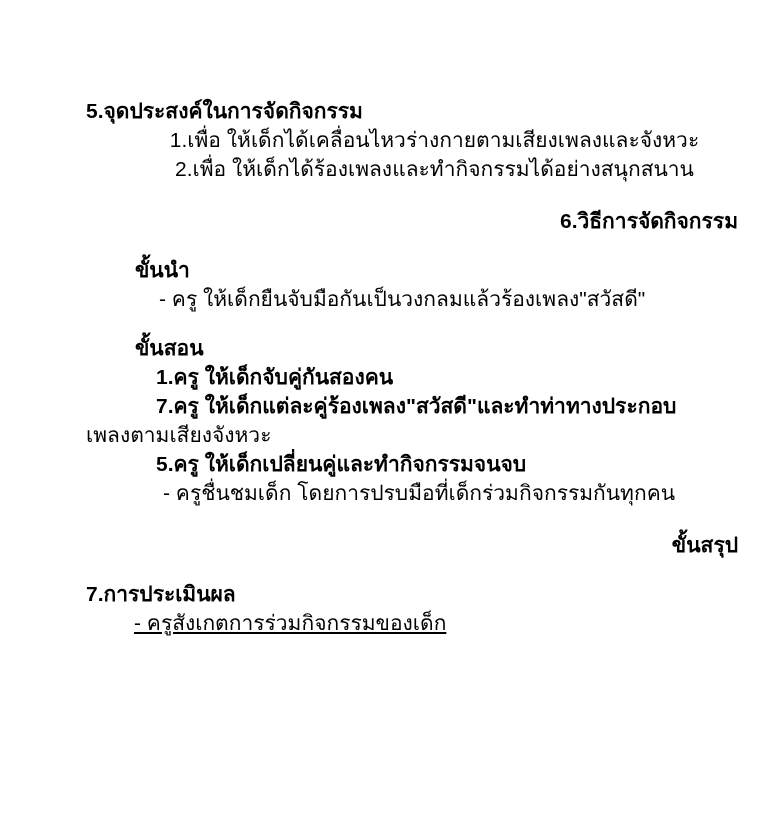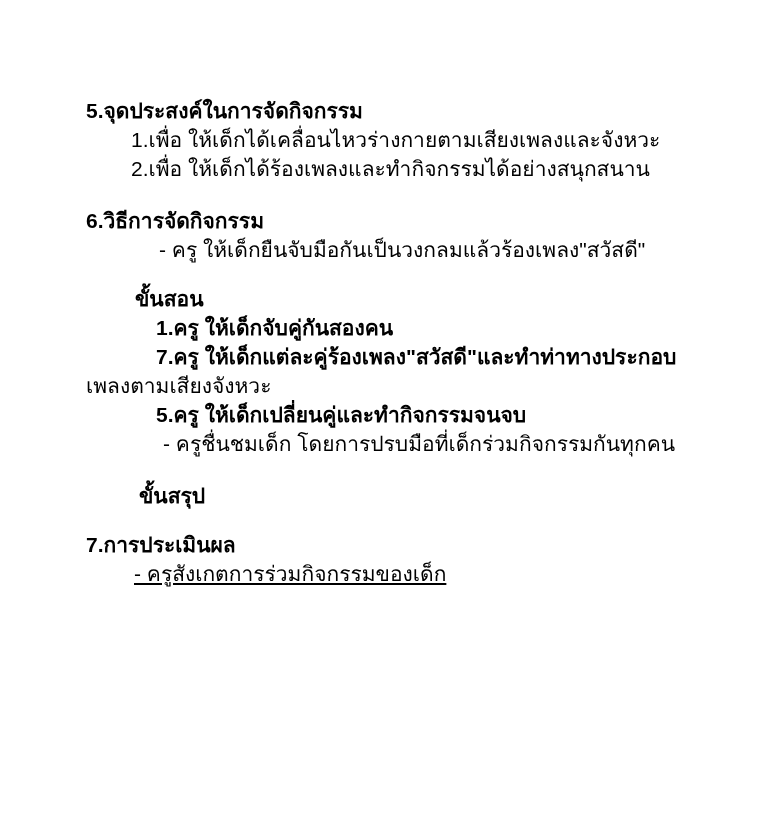--- a/index.html
+++ b/index.html
@@ -20,42 +20,43 @@
     height: 838px;
     padding: 96px 30px 0 86px;
     font-size: 21px;
     line-height: 29px;
   }
   .ln {
     white-space: pre-wrap;
   }
   .bold { font-weight: bold; }
   
-  .i45 { padding-left: 45px; }
+  .i45 { padding-left: 45px; text-align: center; }
   .i48 { padding-left: 48px; text-decoration: underline; }
   .i49 { padding-left: 49px; }
   .i53 { padding-left: 53px; }
   .i70 { padding-left: 70px; font-weight: bold; }
   .i73 { padding-left: 73px; }
   .i77 { padding-left: 77px; }
   
   .g20 { margin-top: 20px; }
-  .g23 { margin-top: 23px; }
+  .g23 { margin-top: 23px; text-align: right; }
 </style>
 </head>
 <body>
 
 <div class="page">
 
   <div class="ln bold">5.จุดประสงค์ในการจัดกิจกรรม</div>
   <div class="ln i45">1.เพื่อ ให้เด็กได้เคลื่อนไหวร่างกายตามเสียงเพลงและจังหวะ</div>
   <div class="ln i45">2.เพื่อ ให้เด็กได้ร้องเพลงและทำกิจกรรมได้อย่างสนุกสนาน</div>
 
   <div class="ln bold g23">6.วิธีการจัดกิจกรรม</div>
 
+  <div class="ln bold i49 g20">ขั้นนำ</div>
   <div class="ln i73">- ครู ให้เด็กยืนจับมือกันเป็นวงกลมแล้วร้องเพลง"สวัสดี"</div>
 
   <div class="ln bold i49 g20">ขั้นสอน</div>
   <div class="ln i70">1.ครู ให้เด็กจับคู่กันสองคน</div>
   <div class="ln i70">7.ครู ให้เด็กแต่ละคู่ร้องเพลง"สวัสดี"และทำท่าทางประกอบ</div>
   <div class="ln">เพลงตามเสียงจังหวะ</div>
   <div class="ln i70">5.ครู ให้เด็กเปลี่ยนคู่และทำกิจกรรมจนจบ</div>
 
   <div class="ln i77">- ครูชื่นชมเด็ก โดยการปรบมือที่เด็กร่วมกิจกรรมกันทุกคน</div>
   <div class="ln bold i53 g23">ขั้นสรุป</div>

